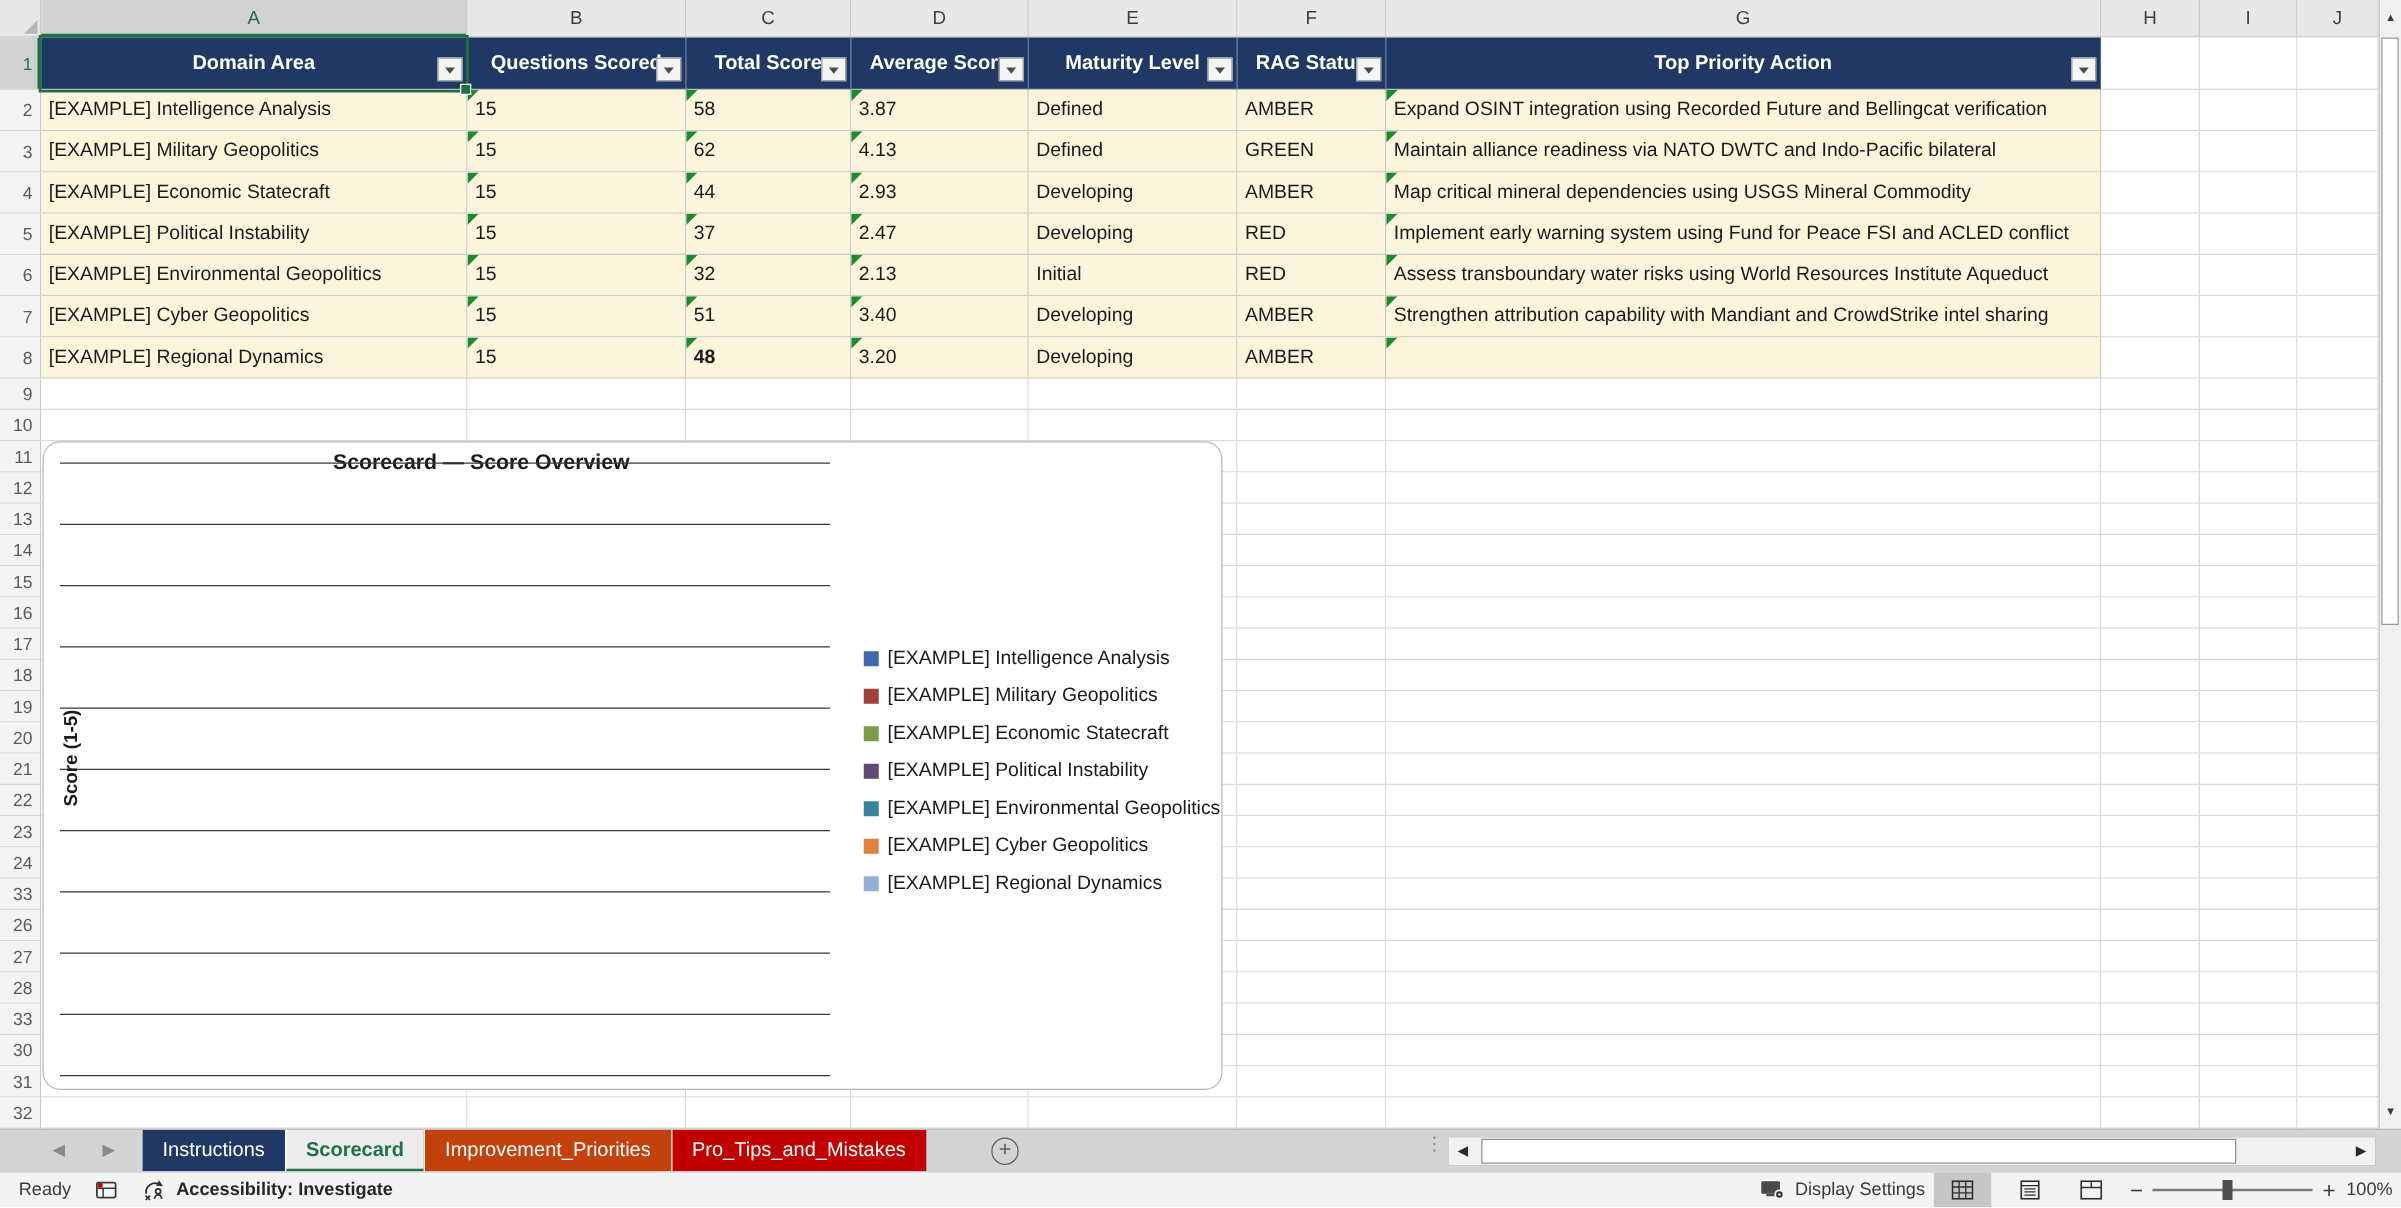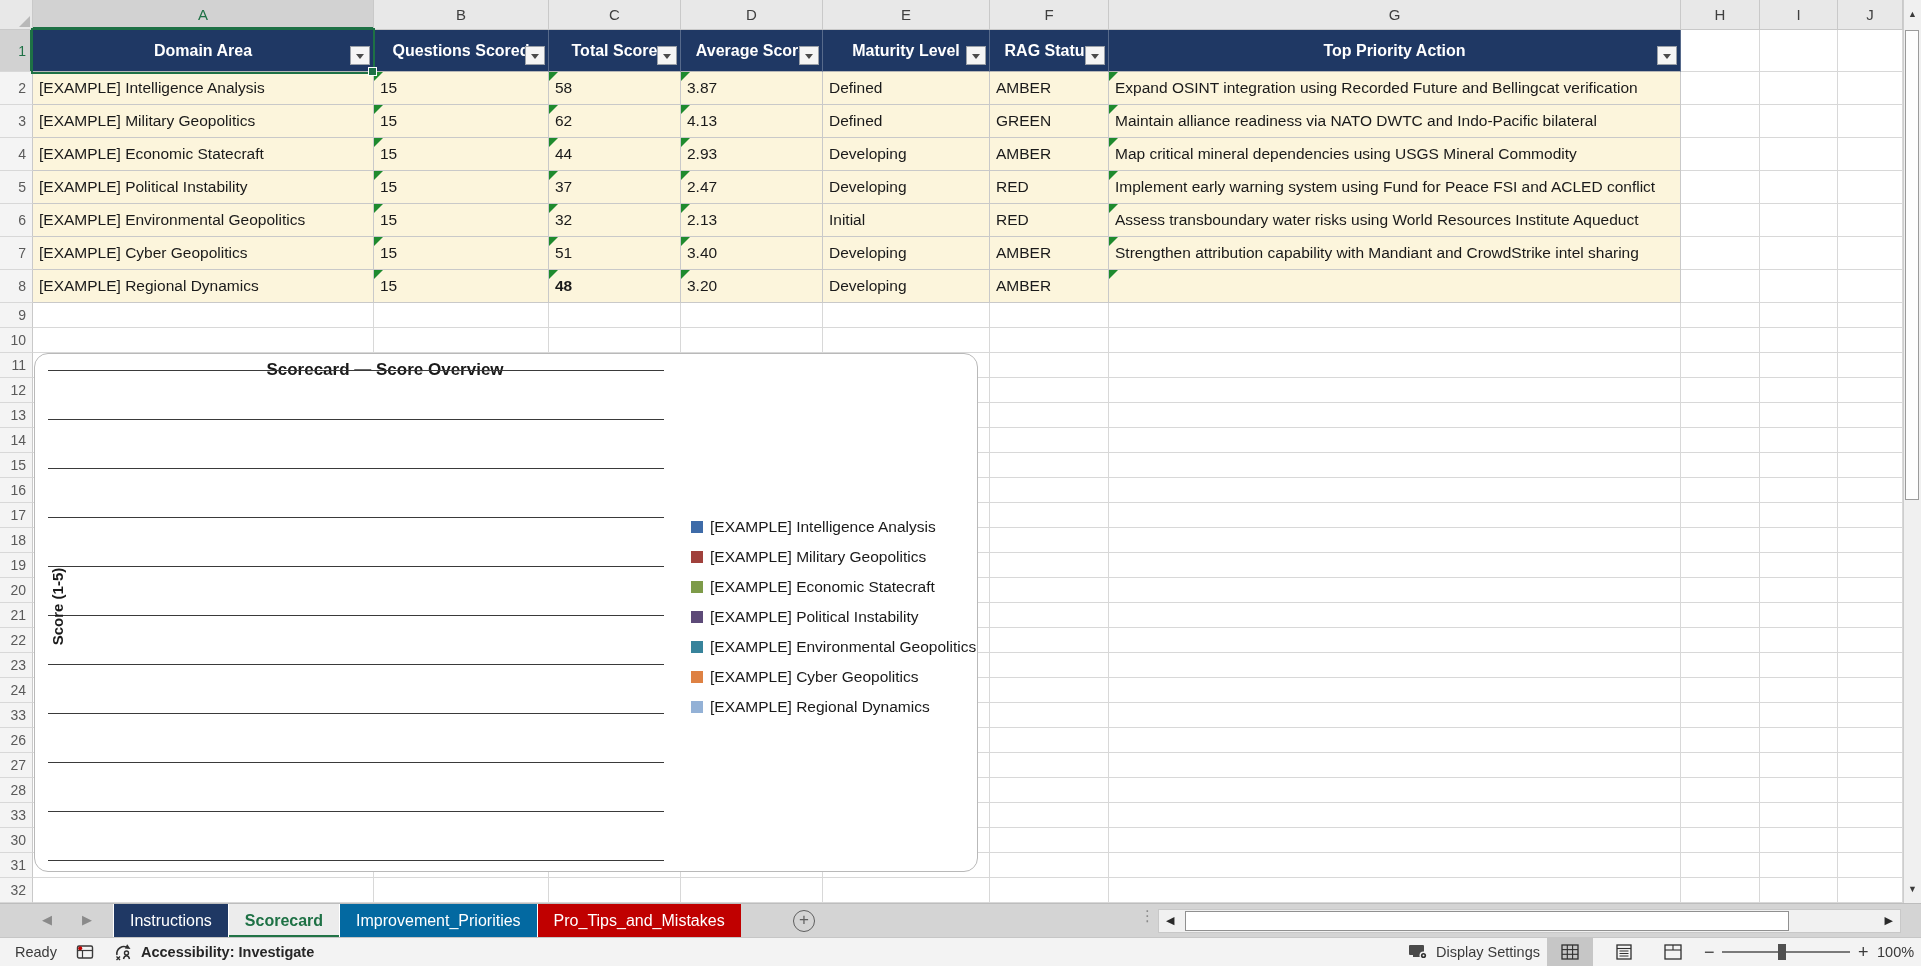--- a/index.html
+++ b/index.html
@@ -754,21 +754,21 @@
     <div id="vthumb"></div>
     <div class="sbtn" style="top:877px;">▼</div>
   </div>
 
   <div id="tabstrip">
     <div class="tabnav" style="left:42px;">◀</div>
     <div class="tabnav" style="left:82px;">▶</div>
     <div id="tabs">
         <div class="sheettab" style="background: rgb(31, 56, 100); color: rgb(255, 255, 255);">Instructions</div>
         <div class="sheettab active" style="background: rgb(236, 236, 236); color: rgb(30, 113, 69); box-shadow: rgb(33, 115, 70) 0px -3px 0px inset;">Scorecard</div>
-        <div class="sheettab" style="background: #0369a1; color: rgb(255, 255, 255); text-align: right;">Improvement_Priorities</div>
+        <div class="sheettab" style="background: #c2410c; color: rgb(255, 255, 255); text-align: right;">Improvement_Priorities</div>
         <div class="sheettab" style="background: rgb(192, 0, 0); color: rgb(255, 255, 255);">Pro_Tips_and_Mistakes</div>
       </div>
     <div id="addsheet">+</div>
     <div id="hgrip">⋮</div>
     <div id="hscroll">
       <div class="harr" style="left:7px;">◀</div>
       <div id="hthumb"></div>
       <div class="harr" style="right:7px;">▶</div>
     </div>
   </div>

